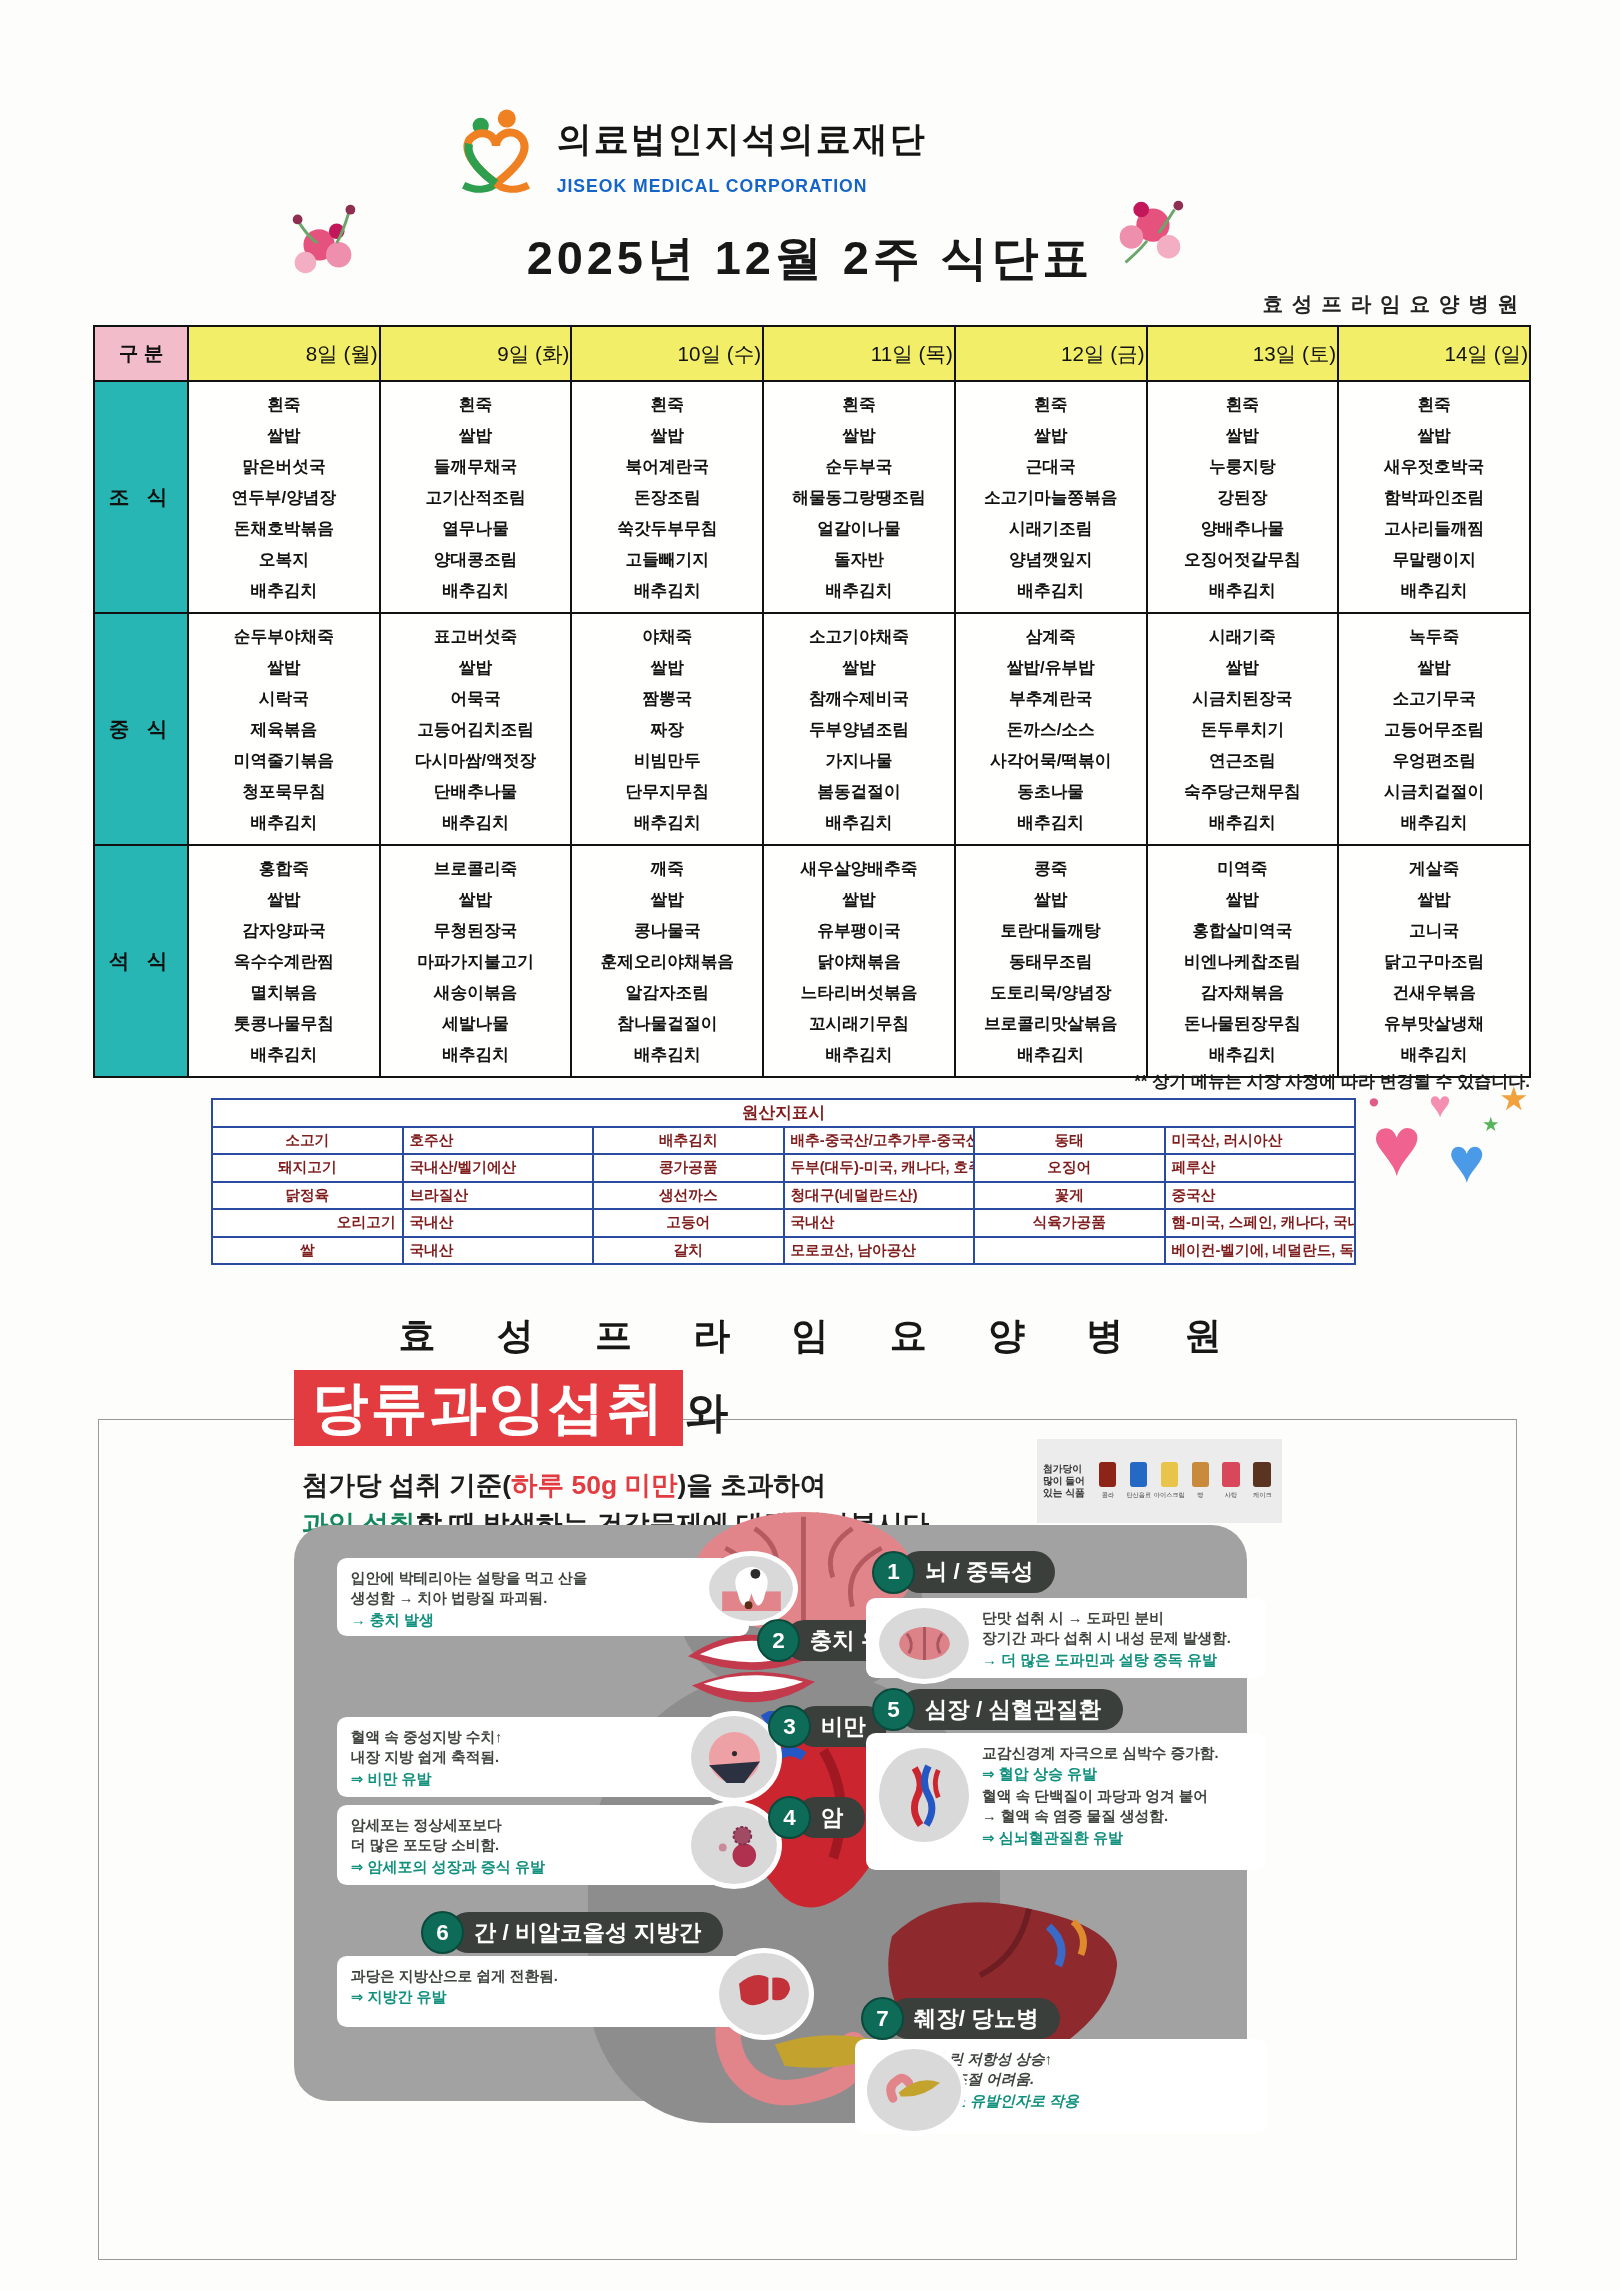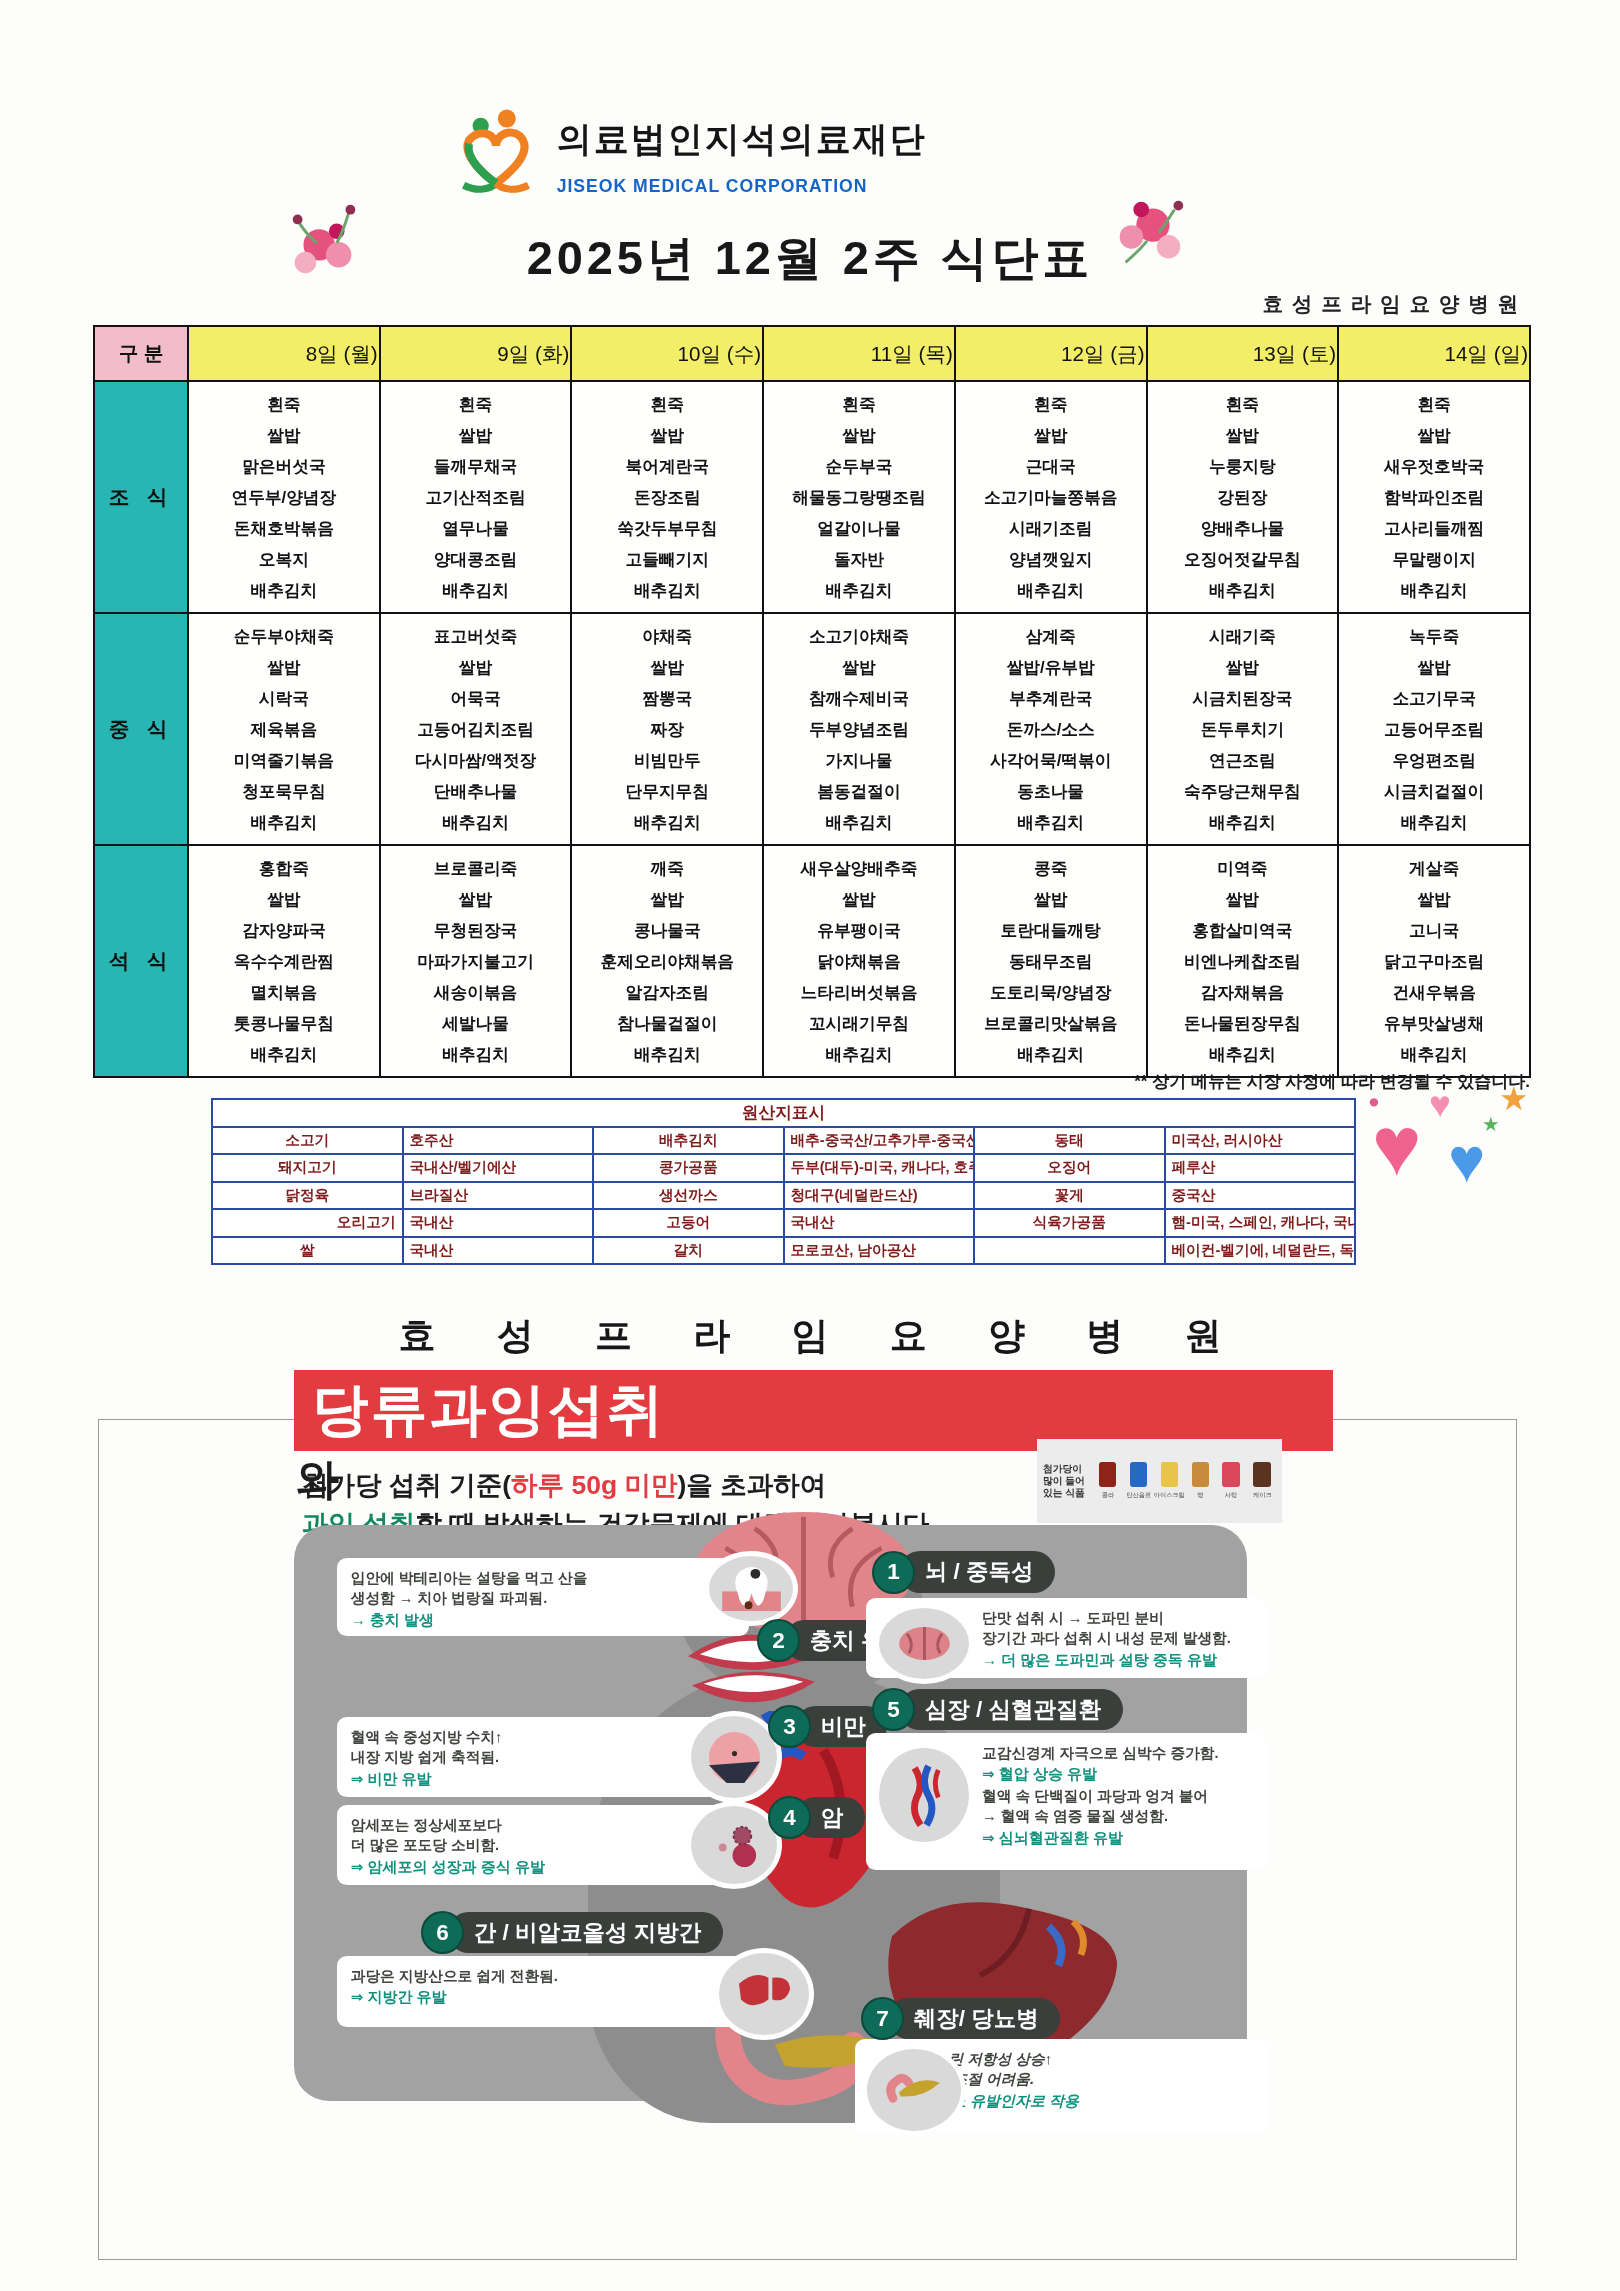--- a/index.html
+++ b/index.html
@@ -35,21 +35,21 @@
                    padding:1px 5.9px;height:23.5px;overflow:hidden;white-space:nowrap;}
   #origin-table .o-title{text-align:center;font-size:16.7px;font-weight:800;border:2.5px solid #2b4ba0;}
   #origin-table .o-key{text-align:center;border-radius:13px;}
   #hearts-clipart{position:absolute;left:1364px;top:1086px;width:186px;height:176px;}
   .hrt{position:absolute;line-height:1;}
   
   #lower-frame{position:absolute;left:98px;top:1419px;width:1417px;height:839px;border:1.5px solid #9a9a9a;}
   #hospital-name-big{position:absolute;left:0;right:0;top:1311px;text-align:center;font-size:37px;
                      font-weight:800;letter-spacing:25.5px;color:#171717;text-indent:25.5px;}
   
-  #banner{position:absolute;left:294px;top:1370px;width:1039px;height:76px;display:flex;align-items:stretch;flex-direction:column;}
+  #banner{position:absolute;left:294px;top:1370px;width:1039px;height:76px;display:flex;align-items:stretch;}
   .ban-red{background:#e23c41;color:#fff;font-size:57px;font-weight:800;padding:2px 17.6px;
            display:flex;align-items:center;letter-spacing:2px;}
   .ban-wa{color:#1c1c1c;font-size:43px;font-weight:800;display:flex;align-items:flex-end;padding:0 5.9px 3.9px 2px;}
   .ban-green{background:#15875f;color:#fff;font-size:57px;font-weight:800;padding:2px 17.6px;
              display:flex;align-items:center;margin-left:9.8px;letter-spacing:2px;}
   
   #subtitle{position:absolute;left:302px;top:1466px;font-size:26.5px;font-weight:800;line-height:39px;color:#1d1d1d;}
   .sub-red{color:#e23c41;}
   .sub-green{color:#15875f;}
   

